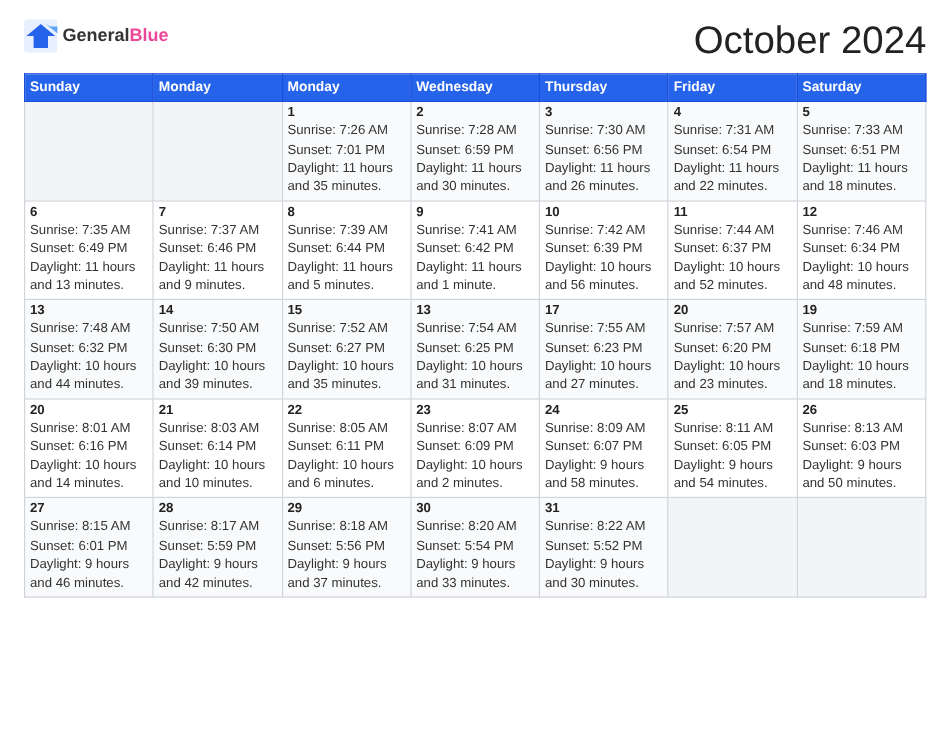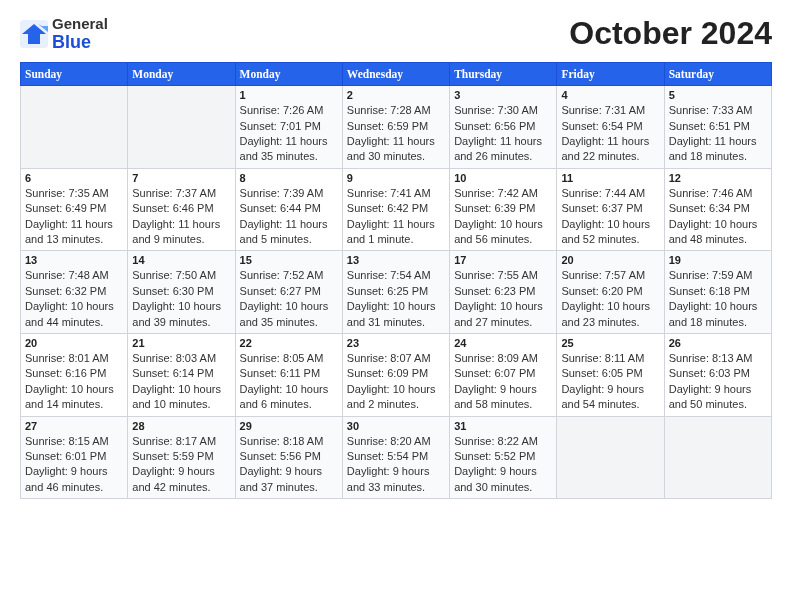--- a/index.html
+++ b/index.html
@@ -22,64 +22,63 @@
       align-items: flex-start;
       margin-bottom: 10px;
     }
     .logo {
       display: flex;
       align-items: center;
       gap: 4px;
     }
     .logo-text {
       display: flex;
-      flex-direction: column;
+      flex-direction: row;
       line-height: 1.1;
     }
     .logo-general {
       font-size: 15px;
       font-weight: bold;
       color: #333;
     }
     .logo-blue {
-      font-size: 18px;
-      font-weight: bold;
-      color: #1d4ed8;
+      font-size: 15px;
+      font-weight: bold;
+      color: #ec4899;
     }
     .logo-icon {
       width: 28px;
       height: 28px;
     }
     .title-block {
       text-align: right;
     }
     .month-title {
       font-size: 32px;
-      font-weight: 700;
+      font-weight: 400;
       color: #222;
       line-height: 1.1;
     }
     .location {
       font-size: 13px;
       color: #555;
     }
     .calendar {
       width: 100%;
       border-collapse: collapse;
       table-layout: fixed;
     }
     .calendar th {
       background: #2563eb;
       color: #fff;
       font-size: 11.5px;
       font-weight: bold;
       padding: 5px 4px;
       text-align: left;
       border: 1px solid #1d4ed8;
-      font-family: Liberation Serif, serif;
     }
     .calendar td {
       border: 1px solid #d1d5db;
       vertical-align: top;
       padding: 3px 4px;
       font-size: 9.5px;
       color: #333;
       height: 82px;
       background: #fff;
     }

